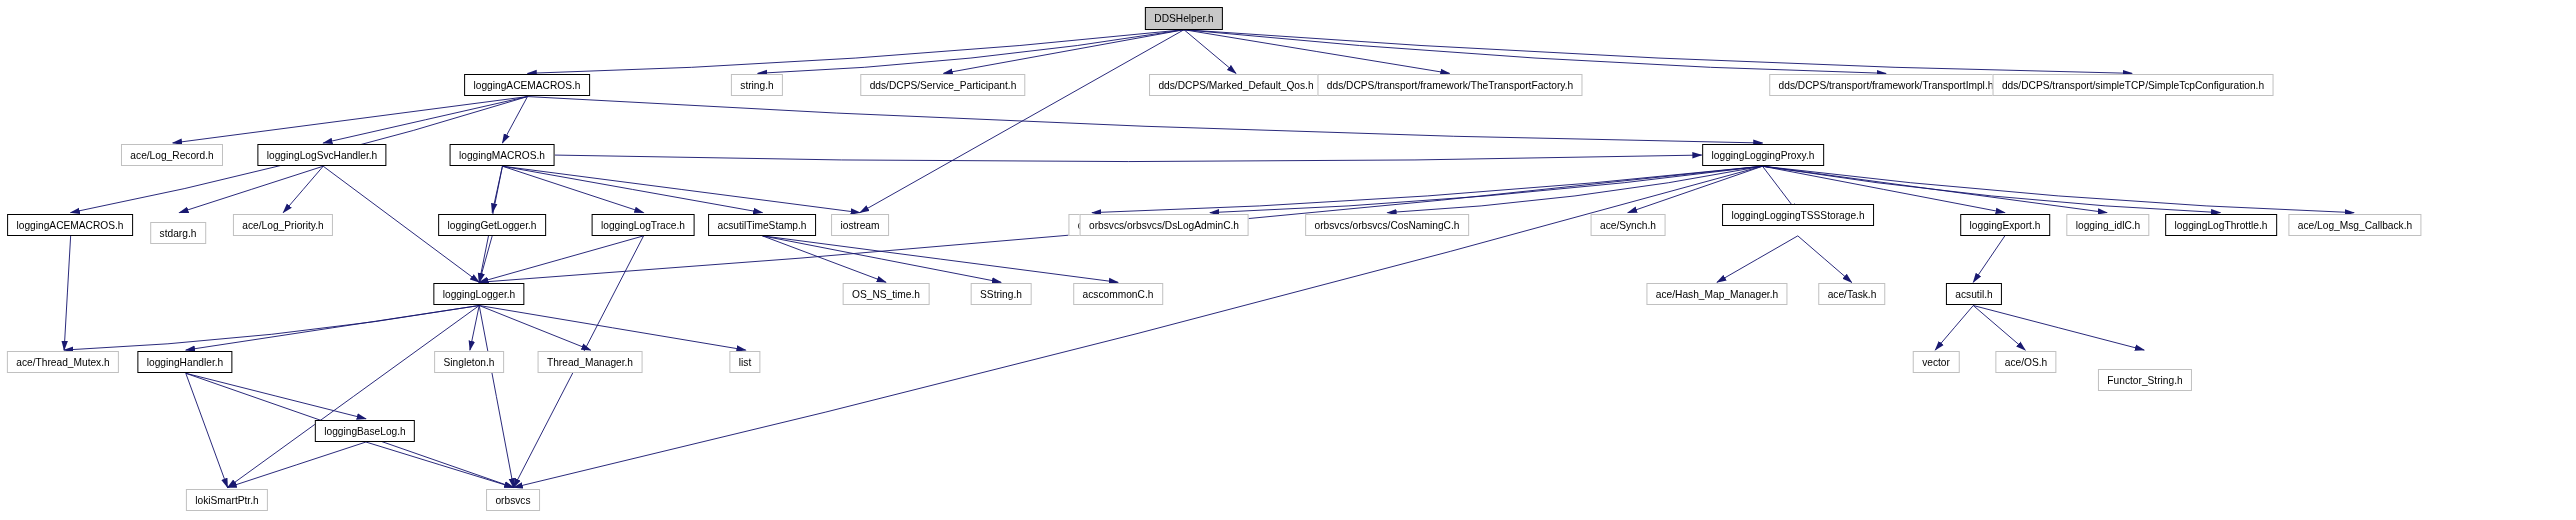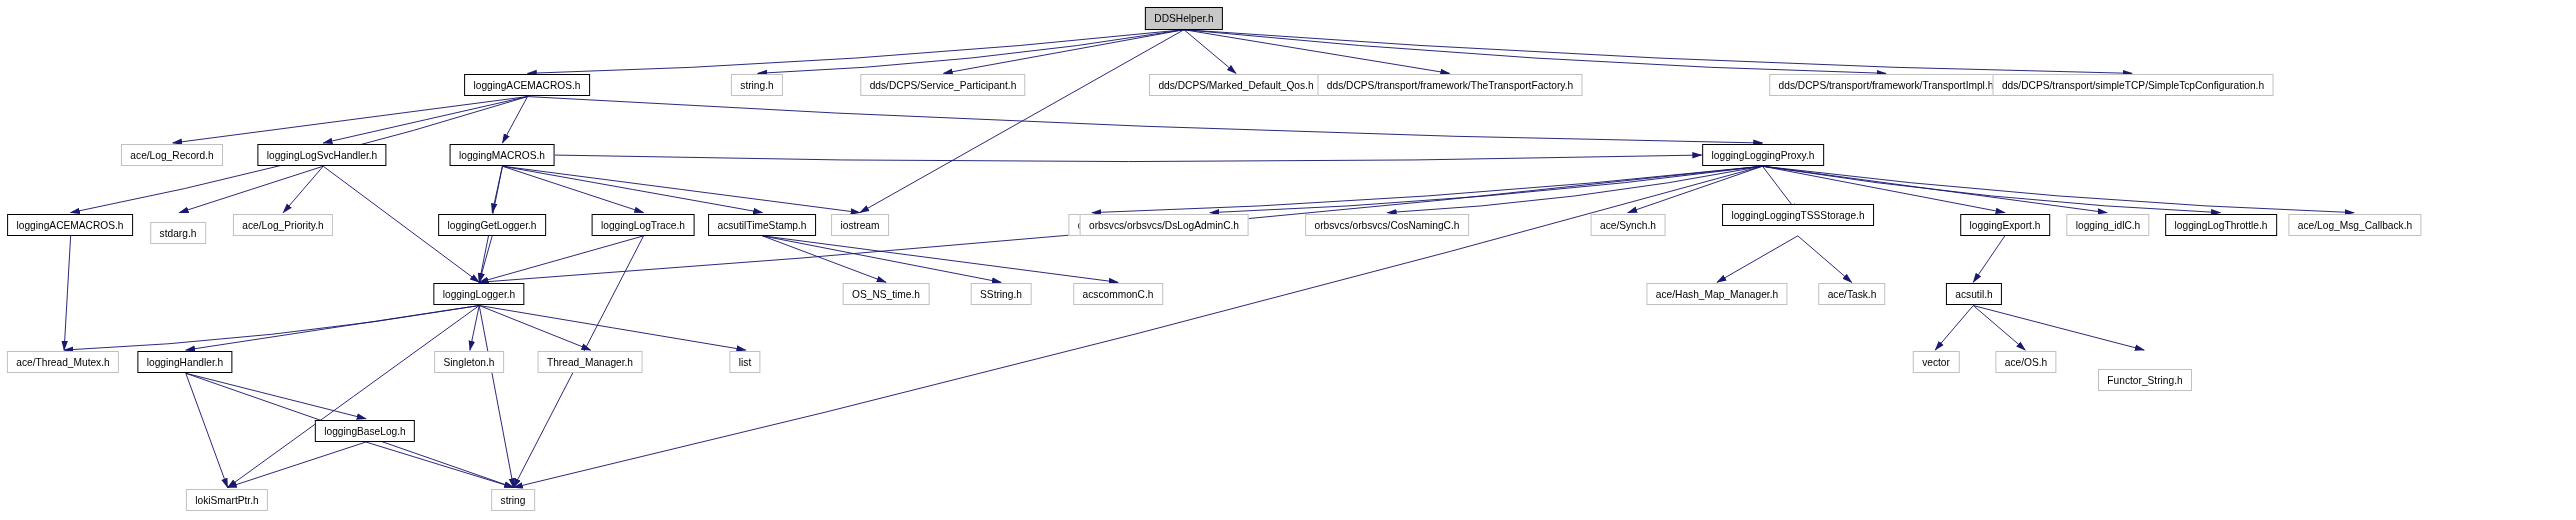--- a/index.html
+++ b/index.html
@@ -129,15 +129,15 @@
   <div class="node" style="left:469px;top:351px">Singleton.h</div>
   <div class="node" style="left:590px;top:351px">Thread_Manager.h</div>
   <div class="node" style="left:745px;top:351px">list</div>
   <div class="node" style="left:1936px;top:351px">vector</div>
   <div class="node" style="left:2026px;top:351px">ace/OS.h</div>
   <div class="node" style="left:2145px;top:369px">Functor_String.h</div>
 
   <div class="node linked" style="left:365px;top:420px">loggingBaseLog.h</div>
 
   <div class="node" style="left:227px;top:489px">lokiSmartPtr.h</div>
-  <div class="node" style="left:513px;top:489px">string</div>
+  <div class="node" style="left:513px;top:489px">orbsvcs</div>
 </div>
 
 
 </body></html>

